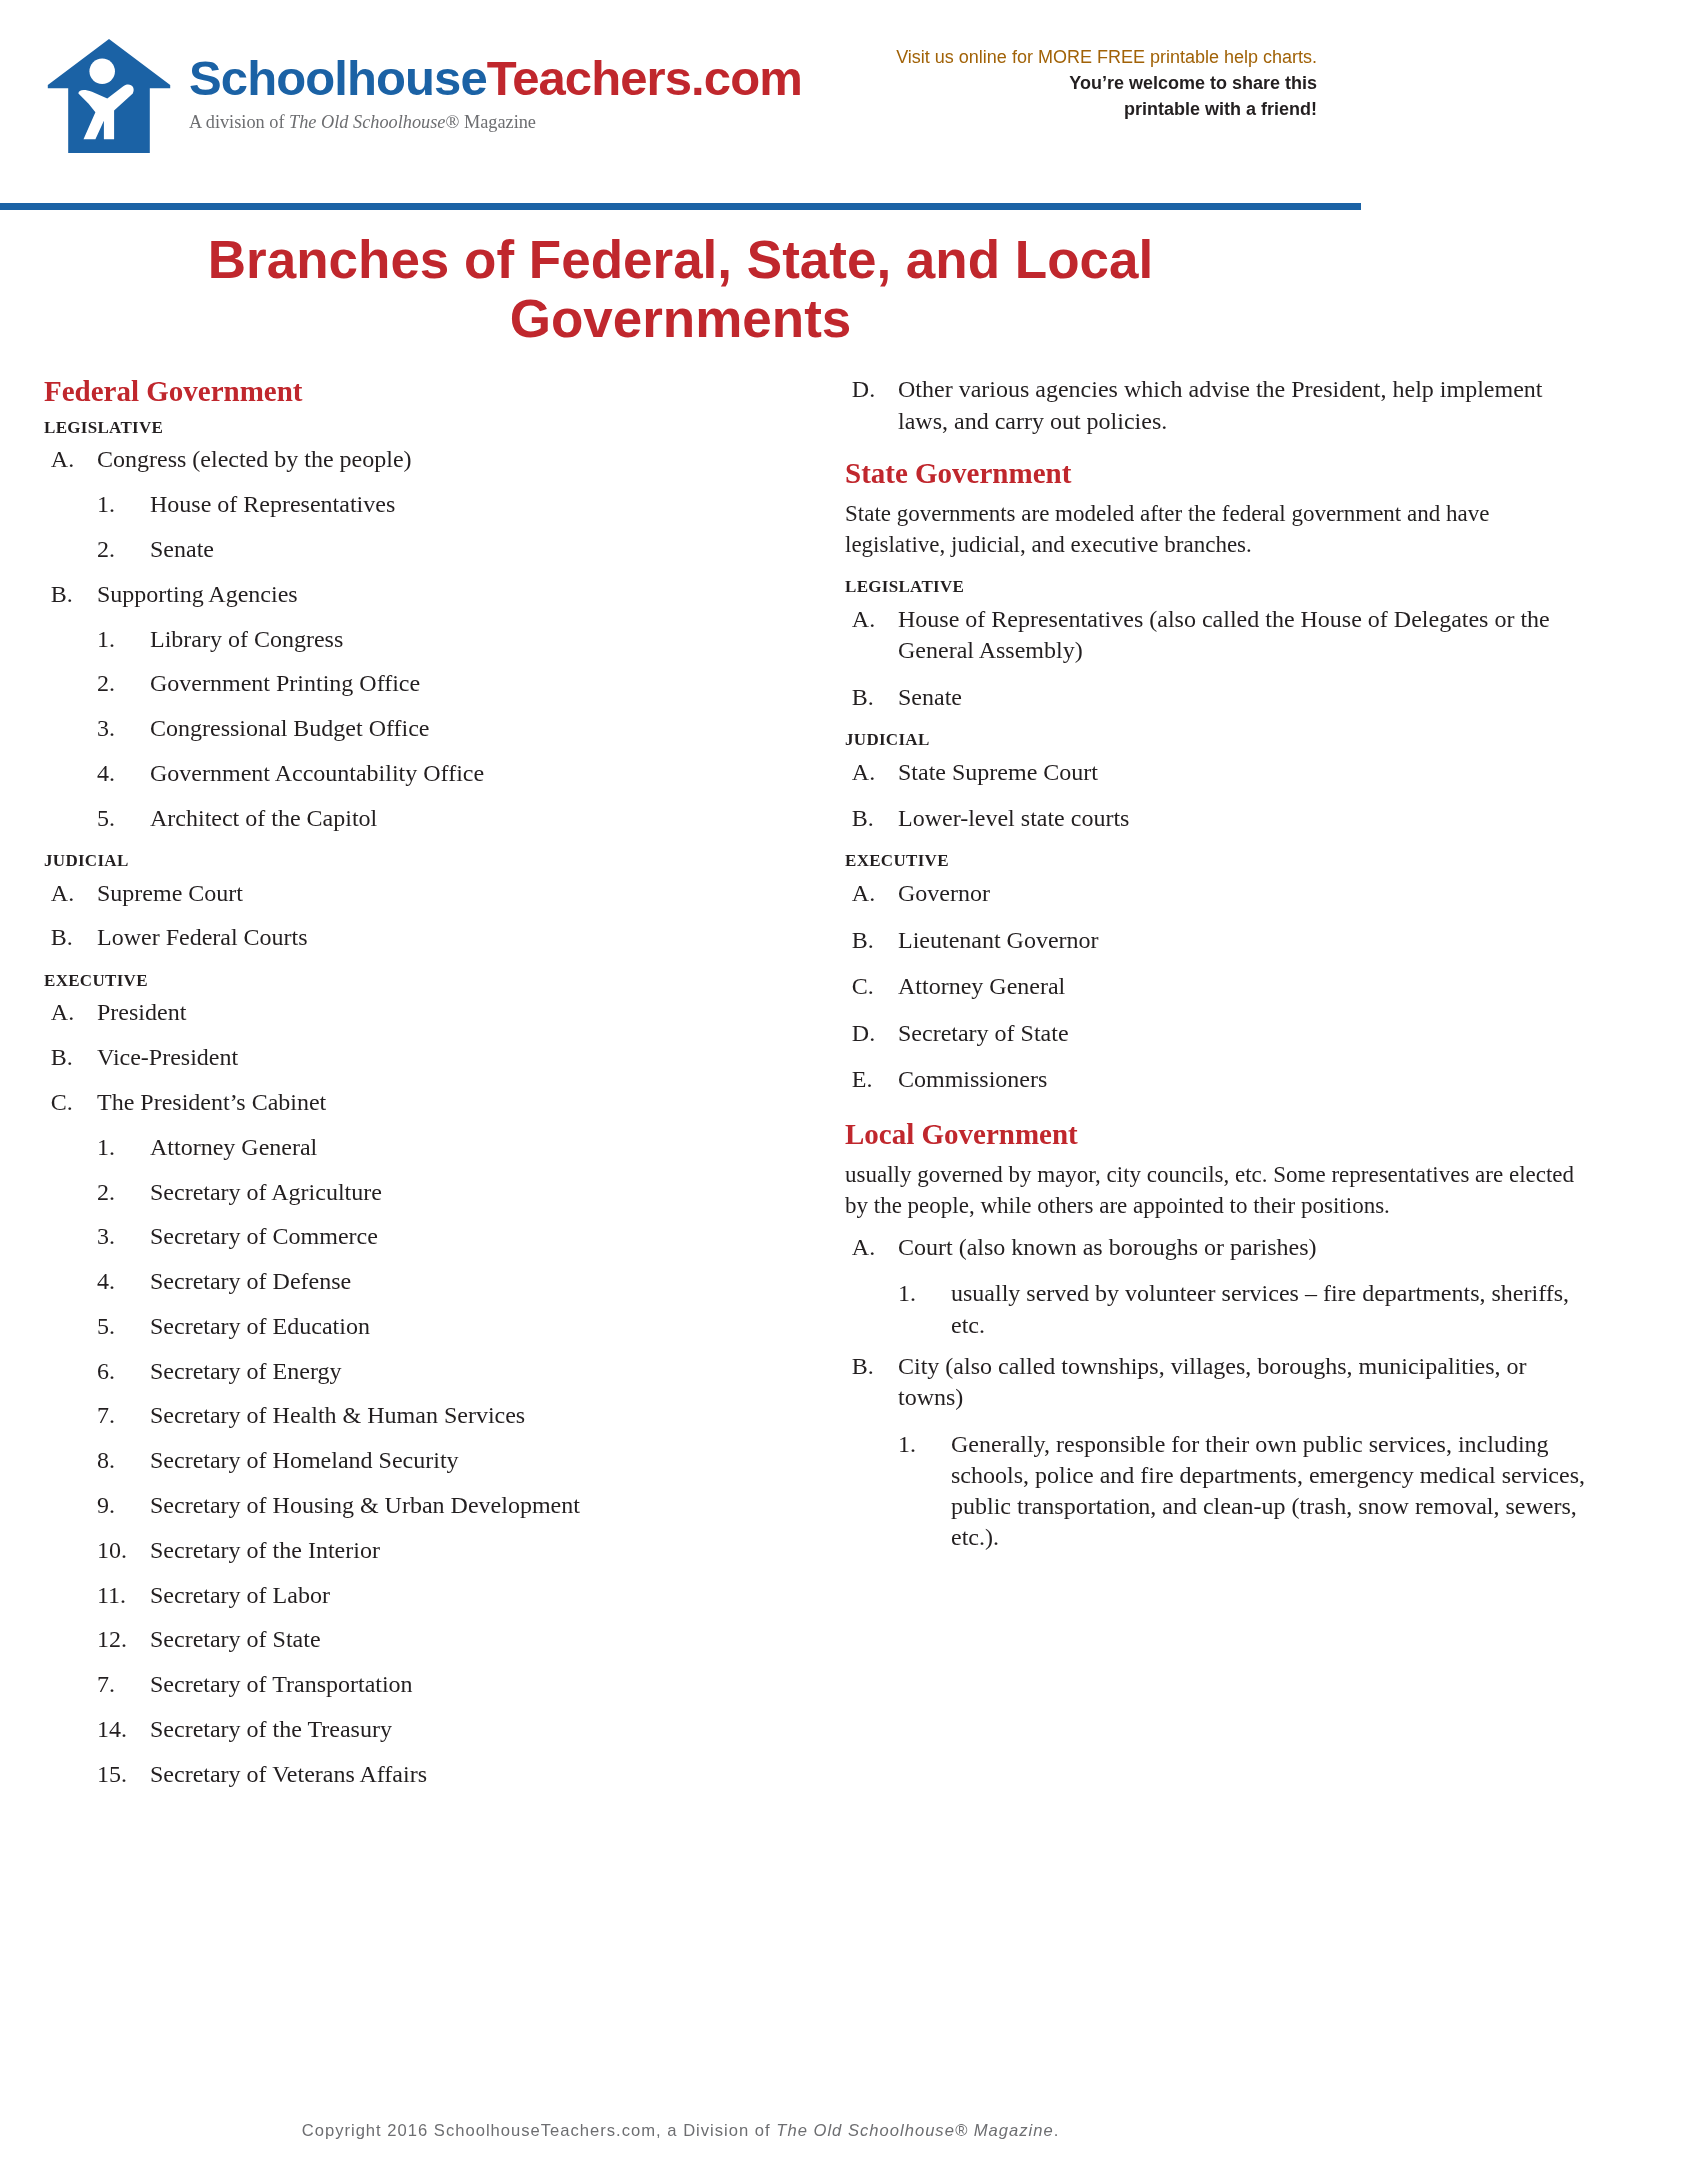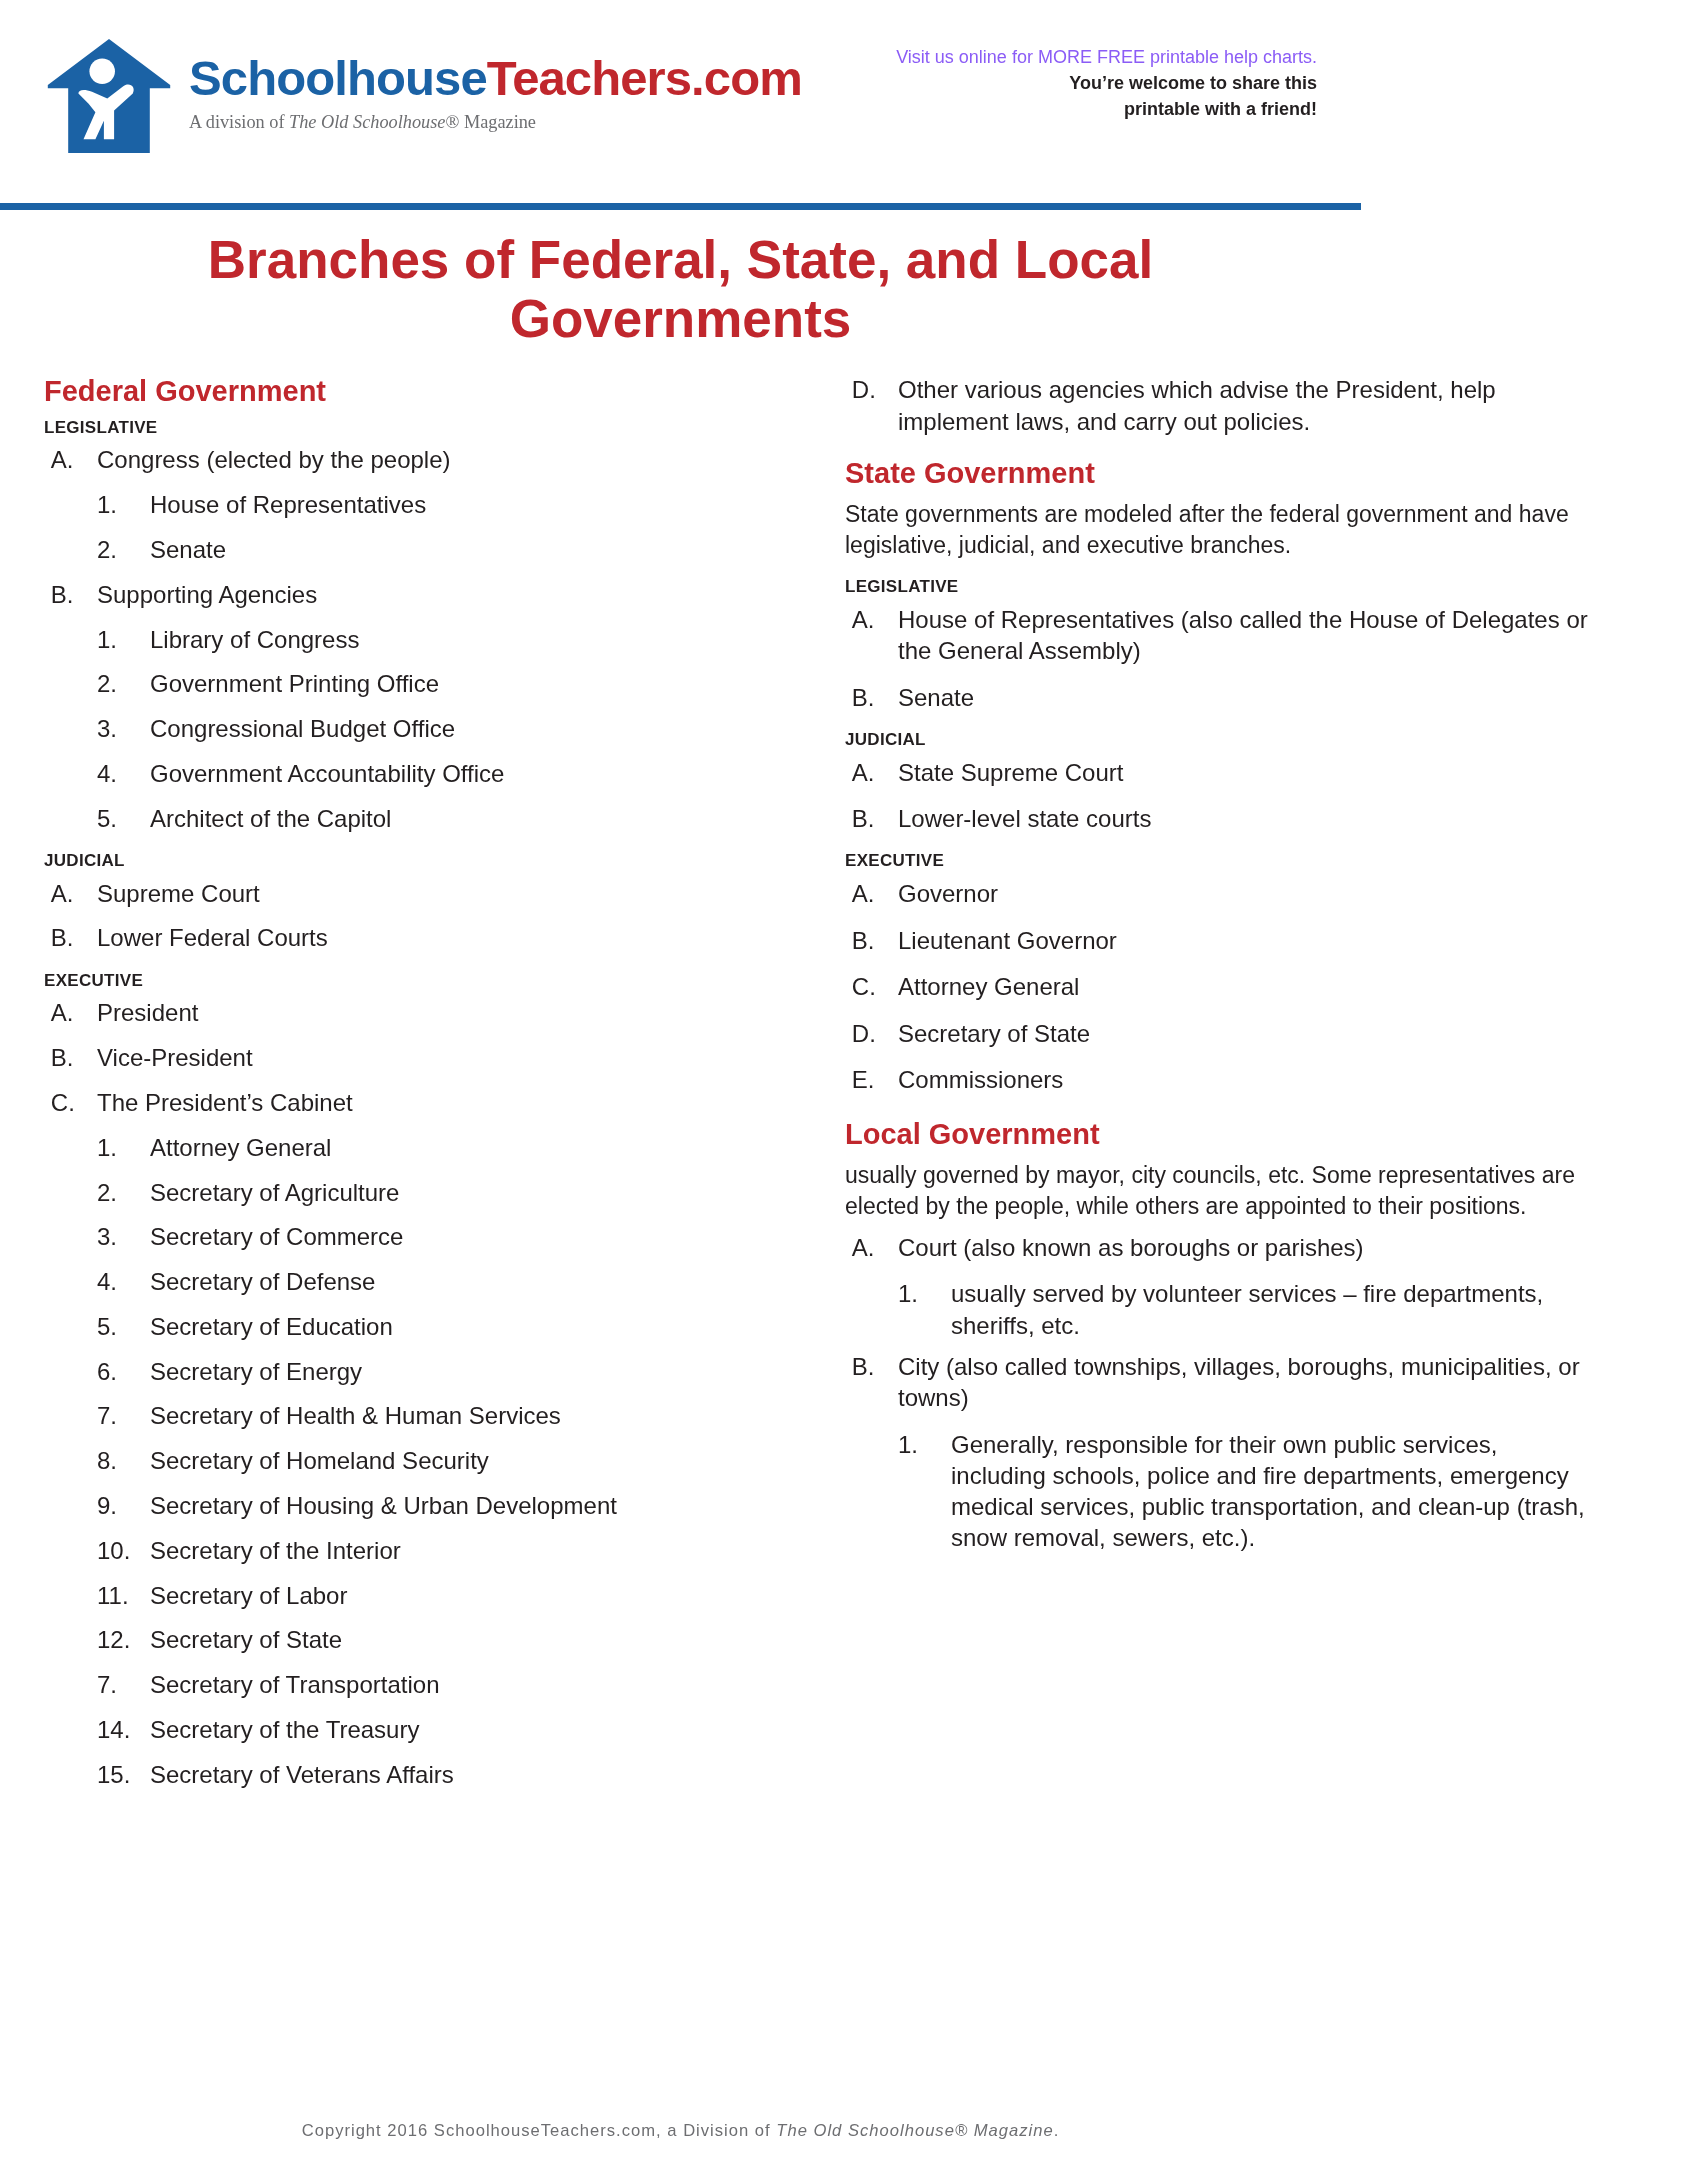--- a/index.html
+++ b/index.html
@@ -67,21 +67,21 @@
   }
   .header-right {
     position: absolute;
     right: 44px;
     top: 44px;
     text-align: right;
     line-height: 1.45;
   }
   .hr-line1 {
     font-size: 18px;
-    color: #8b5cf6;
+    color: #a16207;
   }
   .hr-line2, .hr-line3 {
     font-size: 18px;
     color: #231f20;
     font-weight: bold;
   }
   .rule {
     position: absolute;
     left: 0;
     right: 0;
@@ -102,20 +102,21 @@
     letter-spacing: 0px;
   }
   .title .line2 { display: block; }
 
   
   .columns {
     display: flex;
     padding: 25.6px 44px 0 44px;
     box-sizing: border-box;
     gap: 51px;
+    font-family: Liberation Serif, serif;
   }
   .col {
     width: 750px;
     flex: 0 0 auto;
   }
 
   h2.section {
     color: #c0272d;
     font-size: 29px;
     font-weight: bold;

